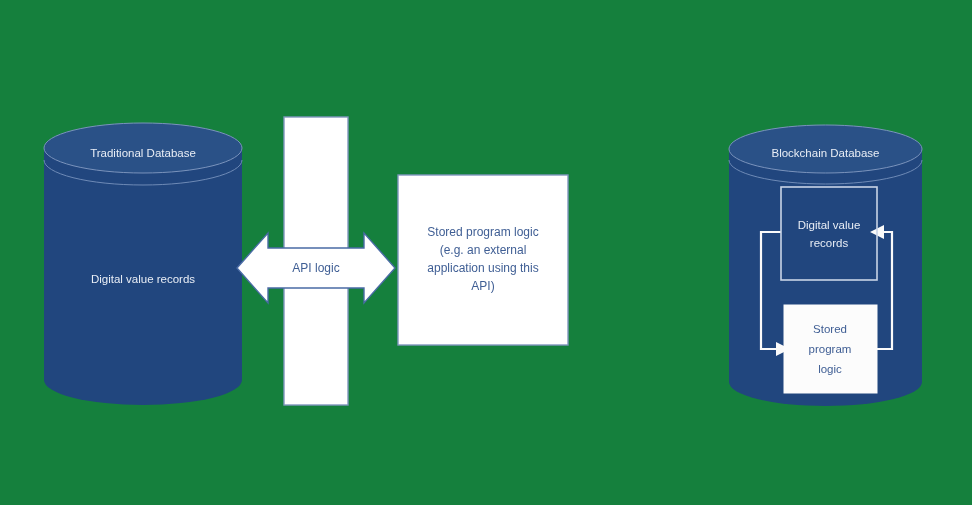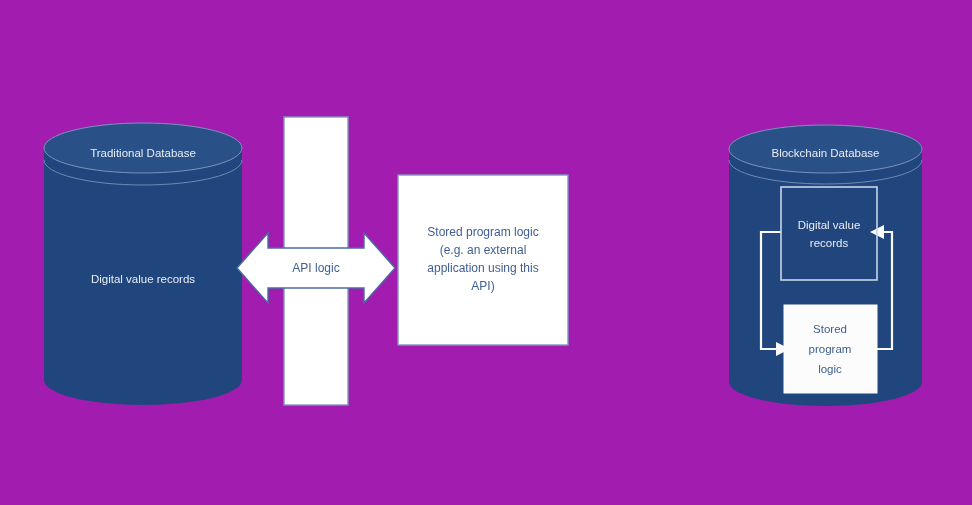--- a/index.html
+++ b/index.html
@@ -10,21 +10,21 @@
   body {
     width: 972px;
     height: 505px;
     font-family: "Liberation Sans", sans-serif;
     overflow: hidden;
   }
   #diagram-root {
     position: relative;
     width: 972px;
     height: 505px;
-    background: #a21caf;
+    background: #15803d;
   }
   svg#diagram {
     display: block;
     width: 972px;
     height: 505px;
   }
   .cyl-body { fill: #21467E; }
   .cyl-top { fill: #2A5187; stroke: #7A93BC; stroke-width: 1; }
   .cyl-seam { fill: none; stroke: #6E8AB6; stroke-width: 1; }
   .label-on-dark {

